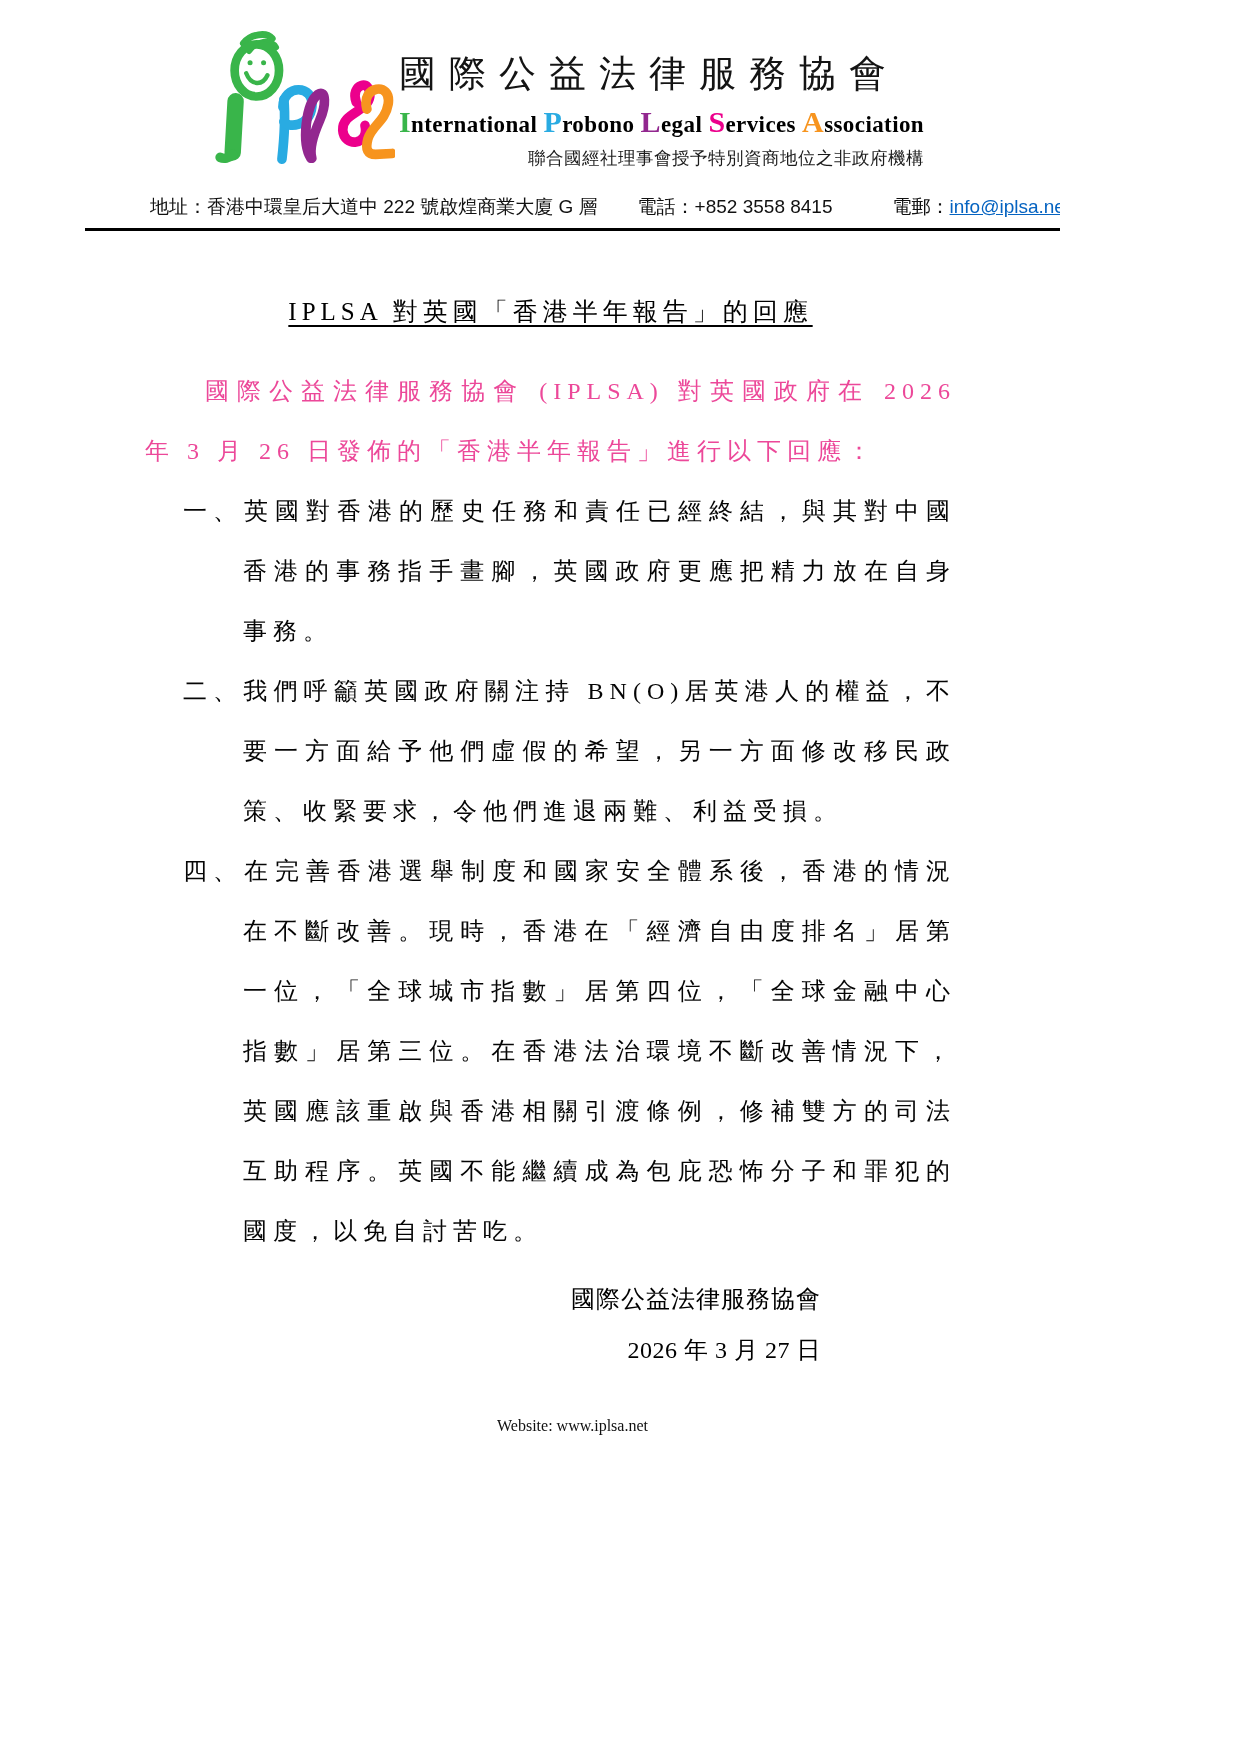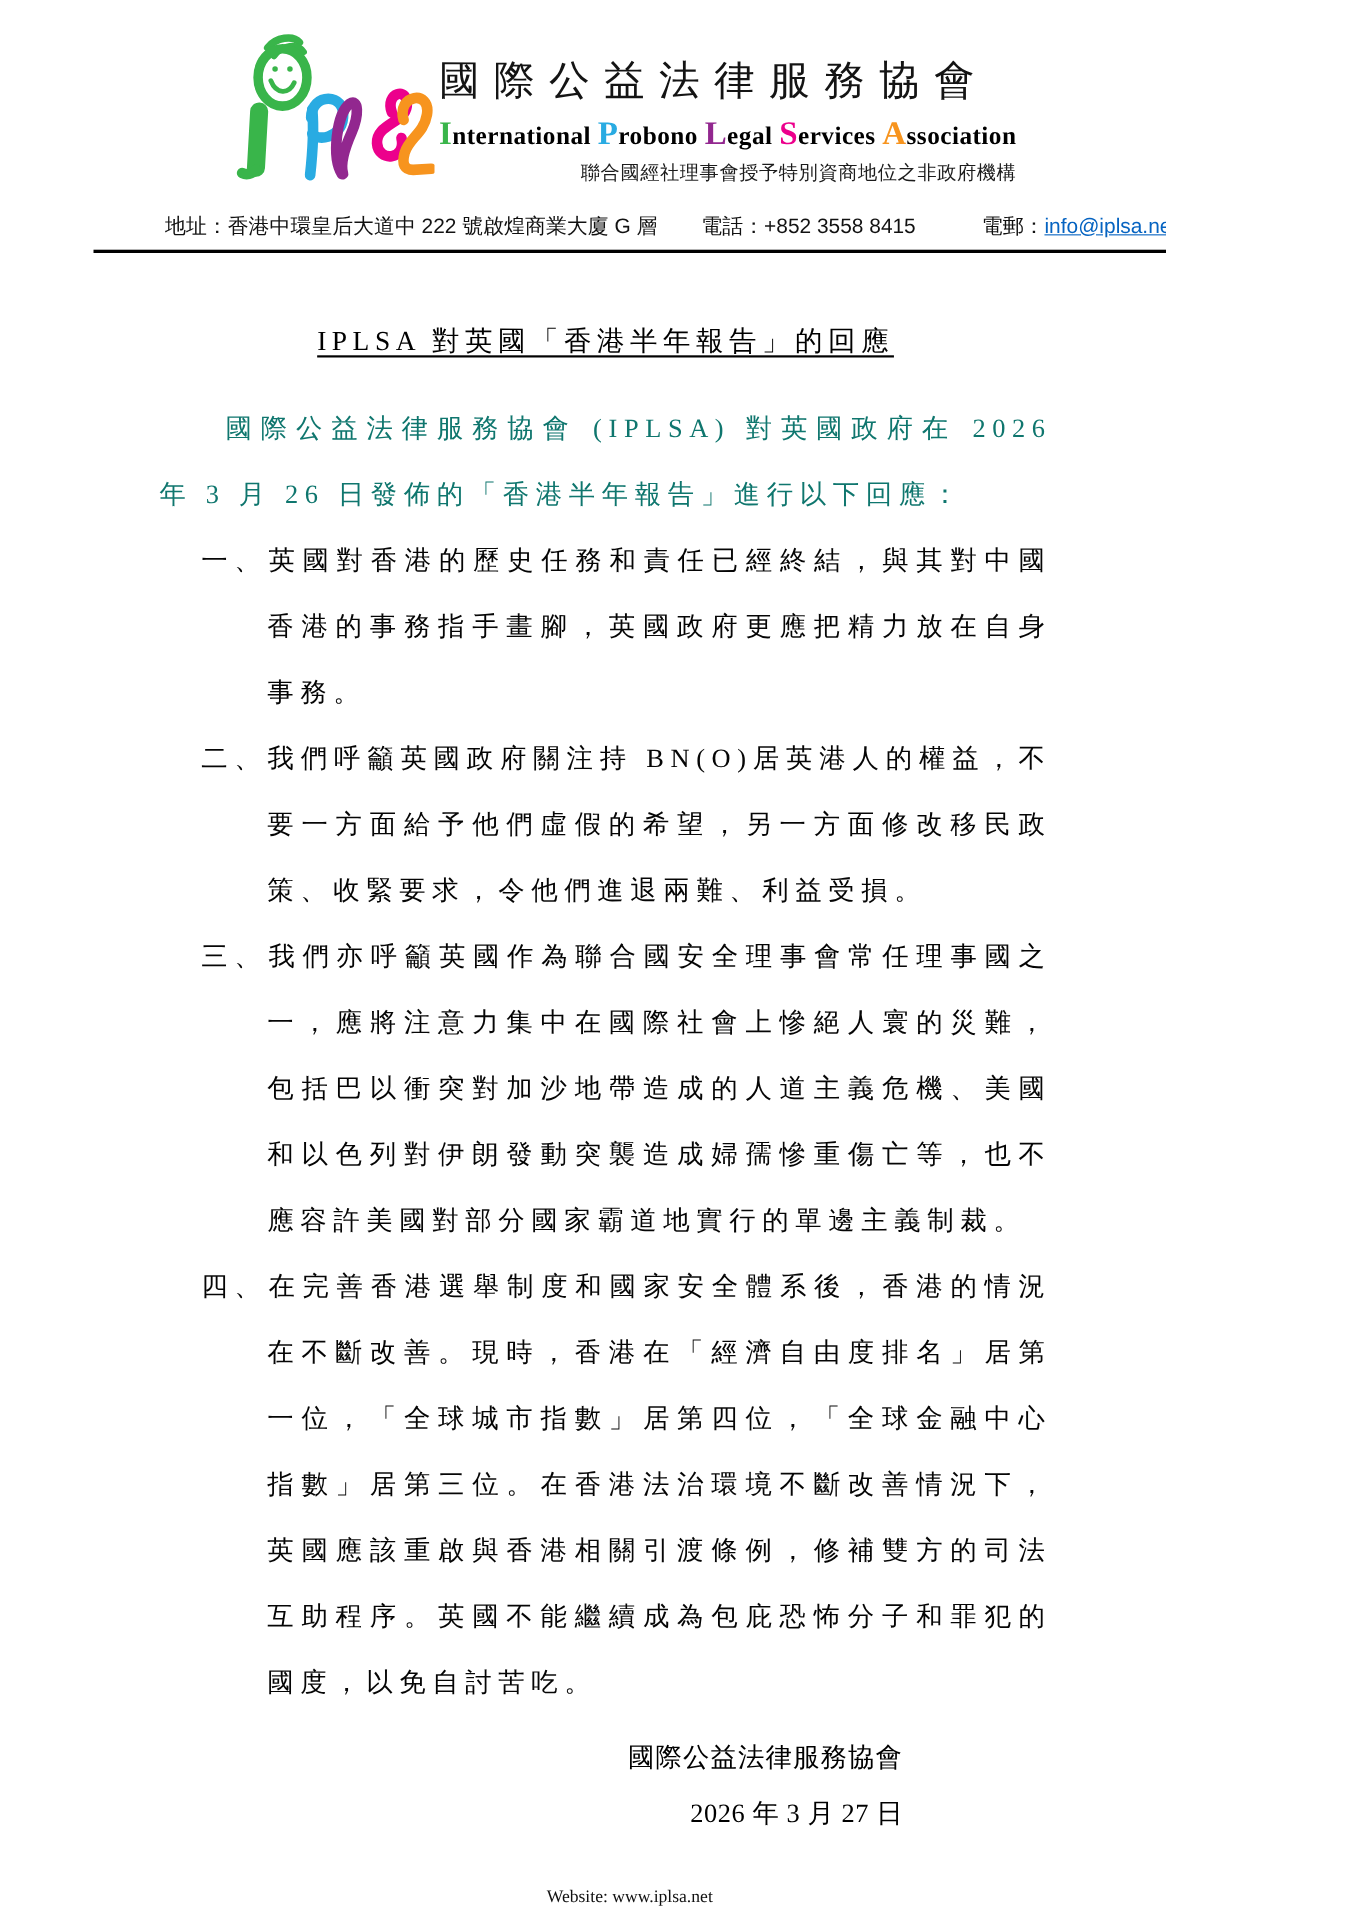--- a/index.html
+++ b/index.html
@@ -38,21 +38,21 @@
   
   main { padding:0 104px 0 145px; }
   .doc-title {
     margin-top:62px; text-align:center; font-size:25px; font-weight:normal;
     letter-spacing:5px; line-height:38px;
   }
   .doc-title span { text-decoration:underline; text-underline-offset:5px; }
 
   .intro {
     margin-top:30px; font-size:24px; line-height:60px; letter-spacing:6px;
-    text-align:justify; text-indent:60px; color:#0f766e;
+    text-align:justify; text-indent:60px; color:#ec4899;
   }
 
   .items { margin-left:38px; }
   .item {
     font-size:24px; line-height:60px; letter-spacing:6px;
     text-align:justify; color:#050505;
     padding-left:60px; text-indent:-60px;
   }
   .item-num { display:inline-block; width:60px; text-indent:0; letter-spacing:6px; }
 
@@ -117,21 +117,20 @@
   </header>
 
   <main>
     <h1 class="doc-title"><span>IPLSA 對英國「香港半年報告」的回應</span></h1>
 
     <p class="intro">國際公益法律服務協會 (IPLSA) 對英國政府在 2026 年 3 月 26 日發佈的「香港半年報告」進行以下回應：</p>
 
     <div class="items">
       <div class="item"><span class="item-num">一、</span><span>英國對香港的歷史任務和責任已經終結，與其對中國香港的事務指手畫腳，英國政府更應把精力放在自身事務。</span></div>
       <div class="item"><span class="item-num">二、</span><span>我們呼籲英國政府關注持 BN(O)居英港人的權益，不要一方面給予他們虛假的希望，另一方面修改移民政策、收緊要求，令他們進退兩難、利益受損。</span></div>
-      <div class="item"><span class="item-num">三、</span><span>我們亦呼籲英國作為聯合國安全理事會常任理事國之一，應將注意力集中在國際社會上慘絕人寰的災難，包括巴以衝突對加沙地帶造成的人道主義危機、美國和以色列對伊朗發動突襲造成婦孺慘重傷亡等，也不應容許美國對部分國家霸道地實行的單邊主義制裁。</span></div>
       <div class="item"><span class="item-num">四、</span><span>在完善香港選舉制度和國家安全體系後，香港的情況在不斷改善。現時，香港在「經濟自由度排名」居第一位，「全球城市指數」居第四位，「全球金融中心指數」居第三位。在香港法治環境不斷改善情況下，英國應該重啟與香港相關引渡條例，修補雙方的司法互助程序。英國不能繼續成為包庇恐怖分子和罪犯的國度，以免自討苦吃。</span></div>
     </div>
 
     <div class="signature">國際公益法律服務協會</div>
     <div class="doc-date">2026 年 3 月 27 日</div>
   </main>
 
   <footer>
     <span>Website: www.iplsa.net</span>
   </footer>

